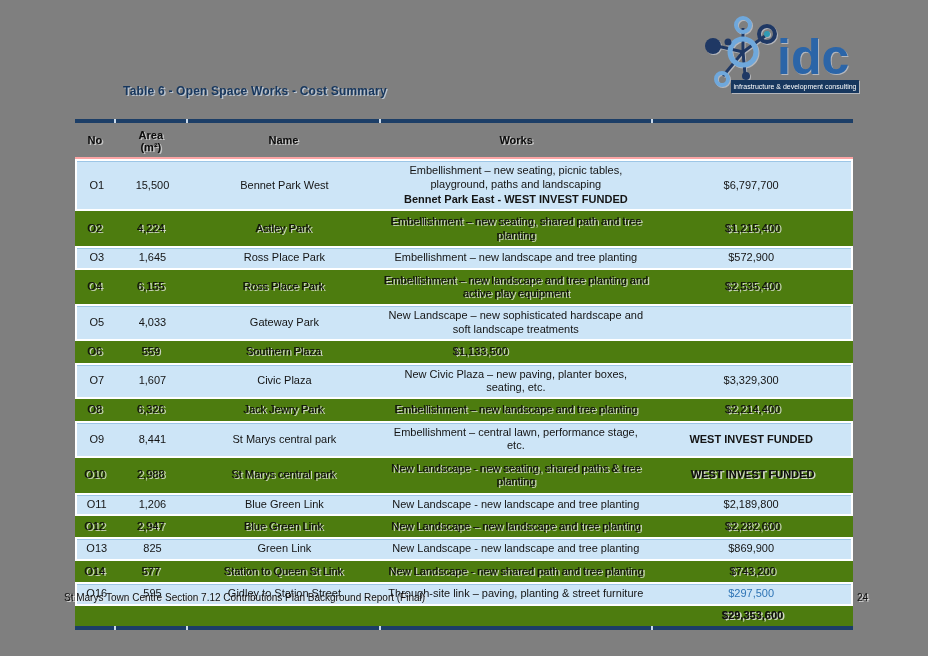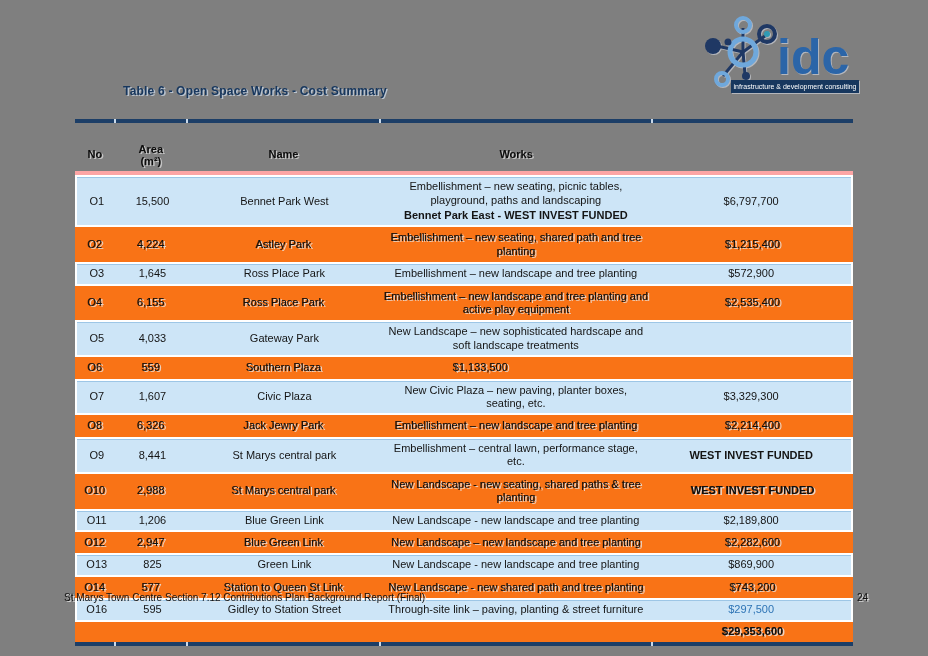--- a/index.html
+++ b/index.html
@@ -23,32 +23,32 @@
     margin-left:48px;
   }
   
   .tablewrap{position:absolute;left:75px;top:119px;width:778px;}
   .navy-bar{height:4px;background:
       linear-gradient(to right, transparent 39px,#c9d9ea 39px,#c9d9ea 41px,transparent 41px),
       linear-gradient(to right, transparent 111px,#c9d9ea 111px,#c9d9ea 113px,transparent 113px),
       linear-gradient(to right, transparent 304px,#c9d9ea 304px,#c9d9ea 306px,transparent 306px),
       linear-gradient(to right, transparent 576px,#c9d9ea 576px,#c9d9ea 578px,transparent 578px),
       linear-gradient(#1c3e67,#1c3e67);}
-  .thead{display:flex;align-items:center;padding:20px 0 4px;border-bottom:4px solid #fca5a5;}
+  .thead{display:flex;align-items:center;padding:6px 0 4px;border-bottom:2px solid #fca5a5;}
   .thead .c{font-weight:bold;color:#0d0d0d;font-size:11px;}
   .trow{display:flex;align-items:center;box-sizing:border-box;}
   .c{box-sizing:border-box;text-align:center;font-size:11px;color:#141414;line-height:1.22;padding:0 4px;}
   .c.no{width:5.1%;}
   .c.area{width:9.3%;}
   .c.name{width:24.8%;}
   .c.works{width:35.0%;}
   .c.cost{width:25.8%;}
   .clean{background:#cde5f7;border:2px solid #ffffff;padding:3px 0;
          box-shadow:inset 0 1px 0 #9dc6e6;}
-  .ghost{background:#f97316;padding:4px 0;}
+  .ghost{background:#4d7c0f;padding:4px 0;}
   .ghost .c{color:#101010;
     text-shadow:1.7px 1.3px 0 rgba(232,232,232,0.85), -0.4px -0.4px 0 rgba(0,0,0,0.55);
     filter:blur(0.45px);}
   .thead .c{text-shadow:1.5px 1.2px 0 rgba(214,214,214,0.8);filter:blur(0.35px);}
   .works-bold{font-weight:bold;margin-top:2px;}
   .cost-bold{font-weight:bold;}
   .cost-teal{color:#2e74b5;}
   .total-row{display:flex;align-items:center;padding:3px 0 4px;}
   .total-row .c{font-weight:bold;}
   .area-h{line-height:1.1;}

